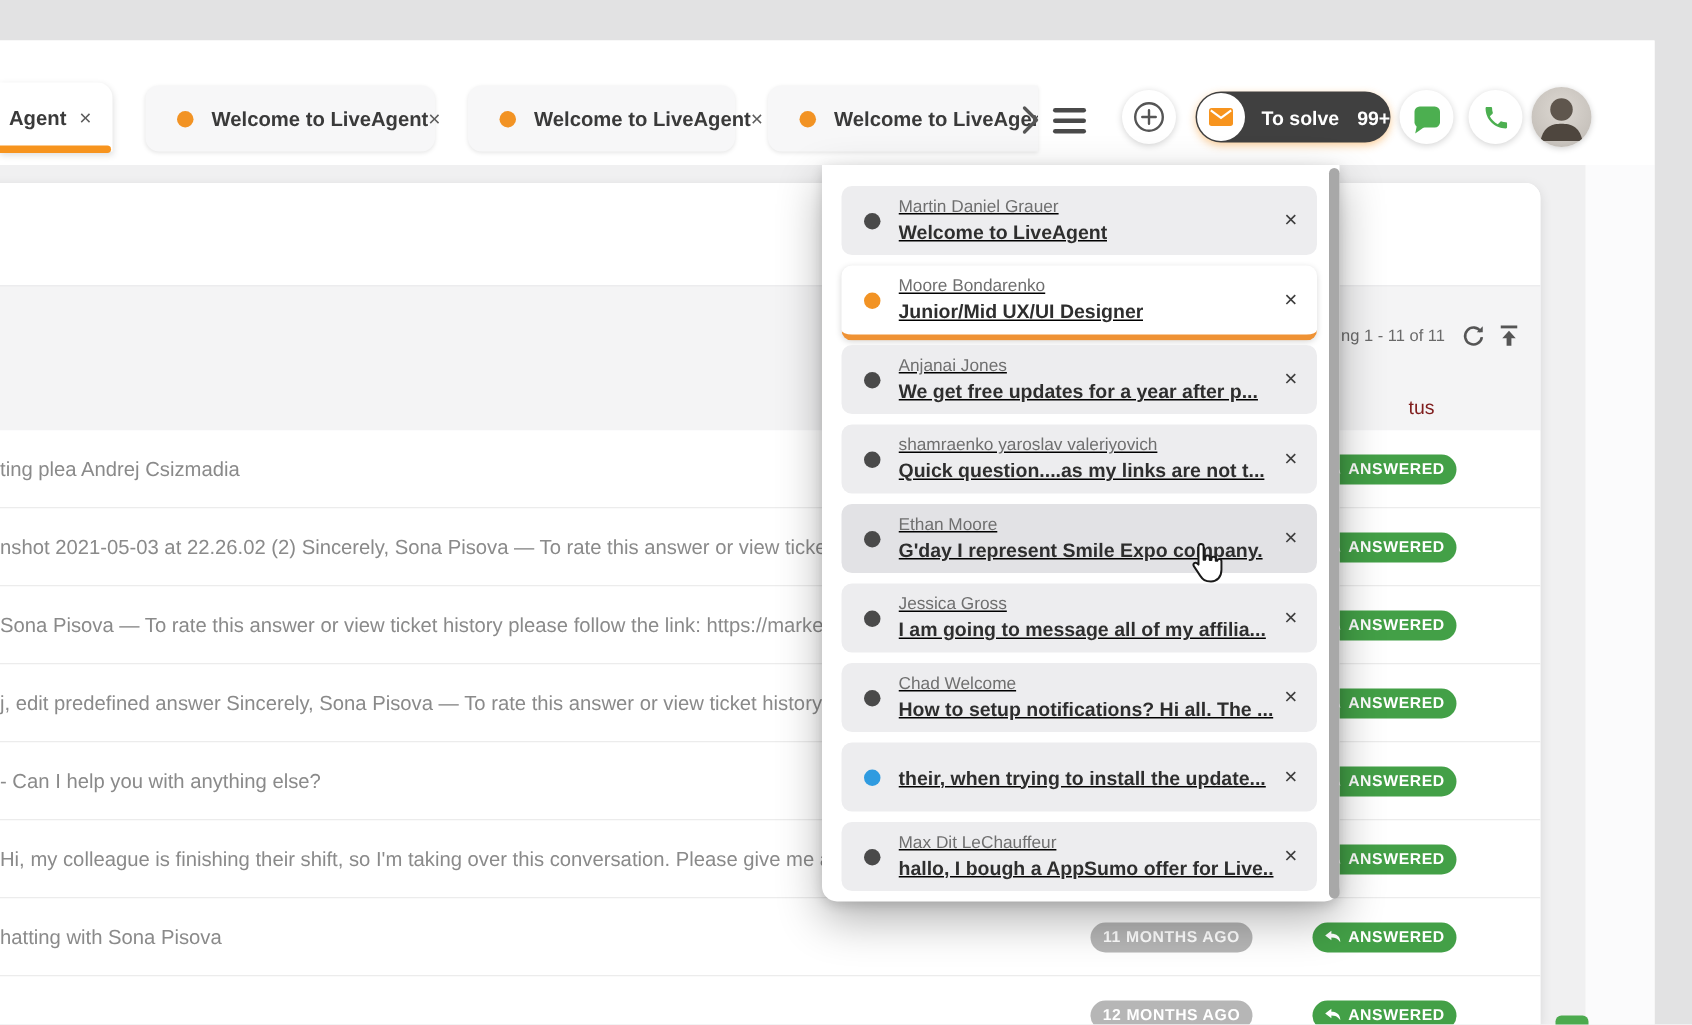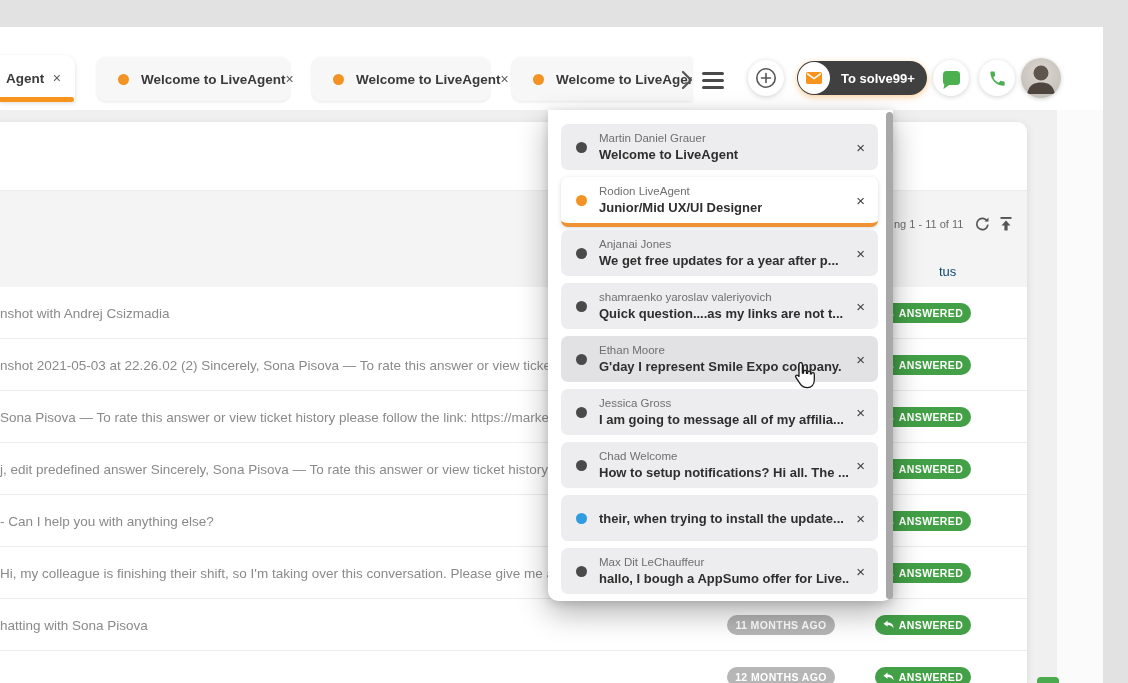--- a/index.html
+++ b/index.html
@@ -33,62 +33,62 @@
                 display:flex; align-items:center; justify-content:center; }
   .plus-btn { left:748px; }
   .chat-btn { left:933px; }
   .phone-btn { left:979px; }
   .tosolve { position:absolute; left:797px; top:34px; width:130px; height:34px; border-radius:17px;
              background:#404040; box-shadow:0 2px 6px rgba(244,146,30,.45);
              display:flex; align-items:center; }
   .tosolve .env-circle { position:absolute; left:1px; top:1px; width:32px; height:32px; border-radius:50%;
              background:#fff; display:flex; align-items:center; justify-content:center; }
   .tosolve .lbl { margin-left:44px; color:#fff; font-weight:bold; font-size:13px; white-space:nowrap; }
-  .tosolve .cnt { color:#fff; font-weight:bold; font-size:13px; }
+  .tosolve .cnt { margin-left:12px; color:#fff; font-weight:bold; font-size:13px; }
   .chat-glyph { width:17px; height:14px; background:#4caf50; border-radius:3.5px; position:relative; }
   .chat-glyph:after { content:""; position:absolute; left:1px; bottom:-4px; border-style:solid;
              border-width:0 0 5px 6px; border-color:transparent transparent transparent #4caf50;
              transform:skewX(-12deg); }
   .avatar { position:absolute; left:1021px; top:31px; width:40px; height:40px; border-radius:50%;
             background:radial-gradient(circle at 50% 38%, #ddd8d2 0%, #c7c2bc 70%, #b5b0aa 100%);
             overflow:hidden; box-shadow:0 1px 4px rgba(0,0,0,.18); }
 
   
   .content { position:absolute; left:0; top:83px; width:1103px; height:573px; background:#f0f0f1; }
   .white-strip { position:absolute; left:1057px; top:0; width:46px; height:573px; background:#fbfbfc; }
   .panel { position:absolute; left:-24px; top:12px; width:1051px; height:561px; background:#fff;
            border-radius:0 10px 0 0; box-shadow:0 2px 8px rgba(0,0,0,.10); overflow:hidden; }
   .panel-toolbar { position:absolute; left:0; top:0; width:100%; height:68px; background:#fff; }
   .panel-sub { position:absolute; left:0; top:68px; width:100%; height:97px; background:#f4f4f5;
                border-top:1px solid #ececee; }
   .pagination { position:absolute; left:918px; top:27px; color:#6a6a6a; font-size:11px; }
   .pg-icon { position:absolute; top:25px; }
   .pg-refresh { left:998px; }
   .pg-top { left:1022px; }
-  .filter-frag { position:absolute; left:963px; top:73px; color:#0c4a6e; font-size:13px; }
+  .filter-frag { position:absolute; left:963px; top:73px; color:#7f1d1d; font-size:13px; }
   .rows { position:absolute; left:0; top:165px; width:100%; }
   .row { position:relative; height:52px; background:#fff; border-bottom:1px solid #ececec; }
   .snippet { position:absolute; left:24px; top:50%; transform:translateY(-50%);
              font-size:13.5px; color:#8a8a8a; white-space:nowrap; }
   .time-pill { position:absolute; left:751px; top:16px; width:108px; height:20px; background:#b6b6b6;
                border-radius:10px; color:#fff; font-size:10.5px; font-weight:bold; letter-spacing:.4px;
                display:flex; align-items:center; justify-content:center; }
   .status-badge { position:absolute; left:899px; top:16px; width:96px; height:20px; background:#43a047;
                border-radius:10px; color:#fff; font-size:10.5px; font-weight:bold; letter-spacing:.4px;
                display:flex; align-items:center; justify-content:center; gap:5px; }
   .chat-widget { position:absolute; left:1037px; top:567px; width:22px; height:8px;
                background:#4caa4e; border-radius:4px 4px 0 0; }
 
   
   .dropdown { position:absolute; left:548px; top:110px; width:345px; height:491px; background:#fff;
               border-radius:0 0 10px 10px; z-index:40;
               box-shadow:0 12px 30px rgba(0,0,0,.30), 0 2px 8px rgba(0,0,0,.14); }
   .dd-list { position:absolute; left:13px; top:14px; width:317px; }
   .dd-item { height:46px; margin-bottom:7px; background:#ededef; border-radius:7px;
-             display:flex; align-items:center; position:relative; }
+             display:flex; align-items:center; position:relative;text-decoration:underline; }
   .dd-item.active { background:#fff; height:50px; margin-bottom:3px;
              border-bottom:4px solid #ef9234; box-shadow:0 1px 4px rgba(0,0,0,.15); }
   .dd-item.hovered { background:#e2e2e5; }
   .dd-dot { width:11px; height:11px; border-radius:50%; margin-left:15px; flex:none; }
   .dd-texts { margin-left:12px; overflow:hidden; max-width:250px; }
   .dd-name { font-size:11.5px; color:#6f6f6f; line-height:15px; white-space:nowrap; }
   .dd-subject { font-size:13px; font-weight:bold; color:#2e2e2e; line-height:17px; white-space:nowrap; }
   .dd-close { position:absolute; right:13px; top:50%; transform:translateY(-50%);
               color:#3f3f3f; font-size:15px; line-height:15px; }
   .dd-scrollbar { position:absolute; right:0; top:2px; width:7px; height:487px;
@@ -192,21 +192,21 @@
             <rect x="2.5" y="1" width="11" height="1.9" fill="#555"></rect>
             <polygon points="8,4.5 12.5,9.5 9.6,9.5 9.6,14.5 6.4,14.5 6.4,9.5 3.5,9.5" fill="#555"></polygon>
           </svg>
         </span>
         <span class="filter-frag">tus</span>
       </div>
 
       <div class="rows">
 
         <div class="row">
-          <span class="snippet">nshot with Andrej Csizmadia</span>
+          <span class="snippet">ting plea Andrej Csizmadia</span>
           <span class="status-badge">
             <svg width="11" height="10" viewBox="0 0 12 10">
                 <path d="M5 0 L0.5 3.5 L5 7 V5 C8 5 9.8 6 11.5 8.5 C11.5 4 8.5 2.3 5 2.3 Z" fill="#fff"></path>
               </svg>
             <span>ANSWERED</span>
           </span>
         </div>
 
         <div class="row">
           <span class="snippet">nshot 2021-05-03 at 22.26.02 (2) Sincerely, Sona Pisova — To rate this answer or view ticket his</span>
@@ -295,21 +295,21 @@
       <span class="dd-texts">
         <span class="dd-name" style="display:block">Martin Daniel Grauer</span>
         <span class="dd-subject" style="display:block">Welcome to LiveAgent</span>
       </span>
       <span class="dd-close">×</span>
     </div>
 
     <div class="dd-item active">
       <span class="dd-dot" style="background: rgb(242, 147, 36);"></span>
       <span class="dd-texts">
-        <span class="dd-name" style="display:block">Rodion LiveAgent</span>
+        <span class="dd-name" style="display:block">Moore Bondarenko</span>
         <span class="dd-subject" style="display:block">Junior/Mid UX/UI Designer</span>
       </span>
       <span class="dd-close">×</span>
     </div>
 
     <div class="dd-item">
       <span class="dd-dot" style="background: rgb(74, 74, 74);"></span>
       <span class="dd-texts">
         <span class="dd-name" style="display:block">Anjanai Jones</span>
         <span class="dd-subject" style="display:block">We get free updates for a year after p...</span>

